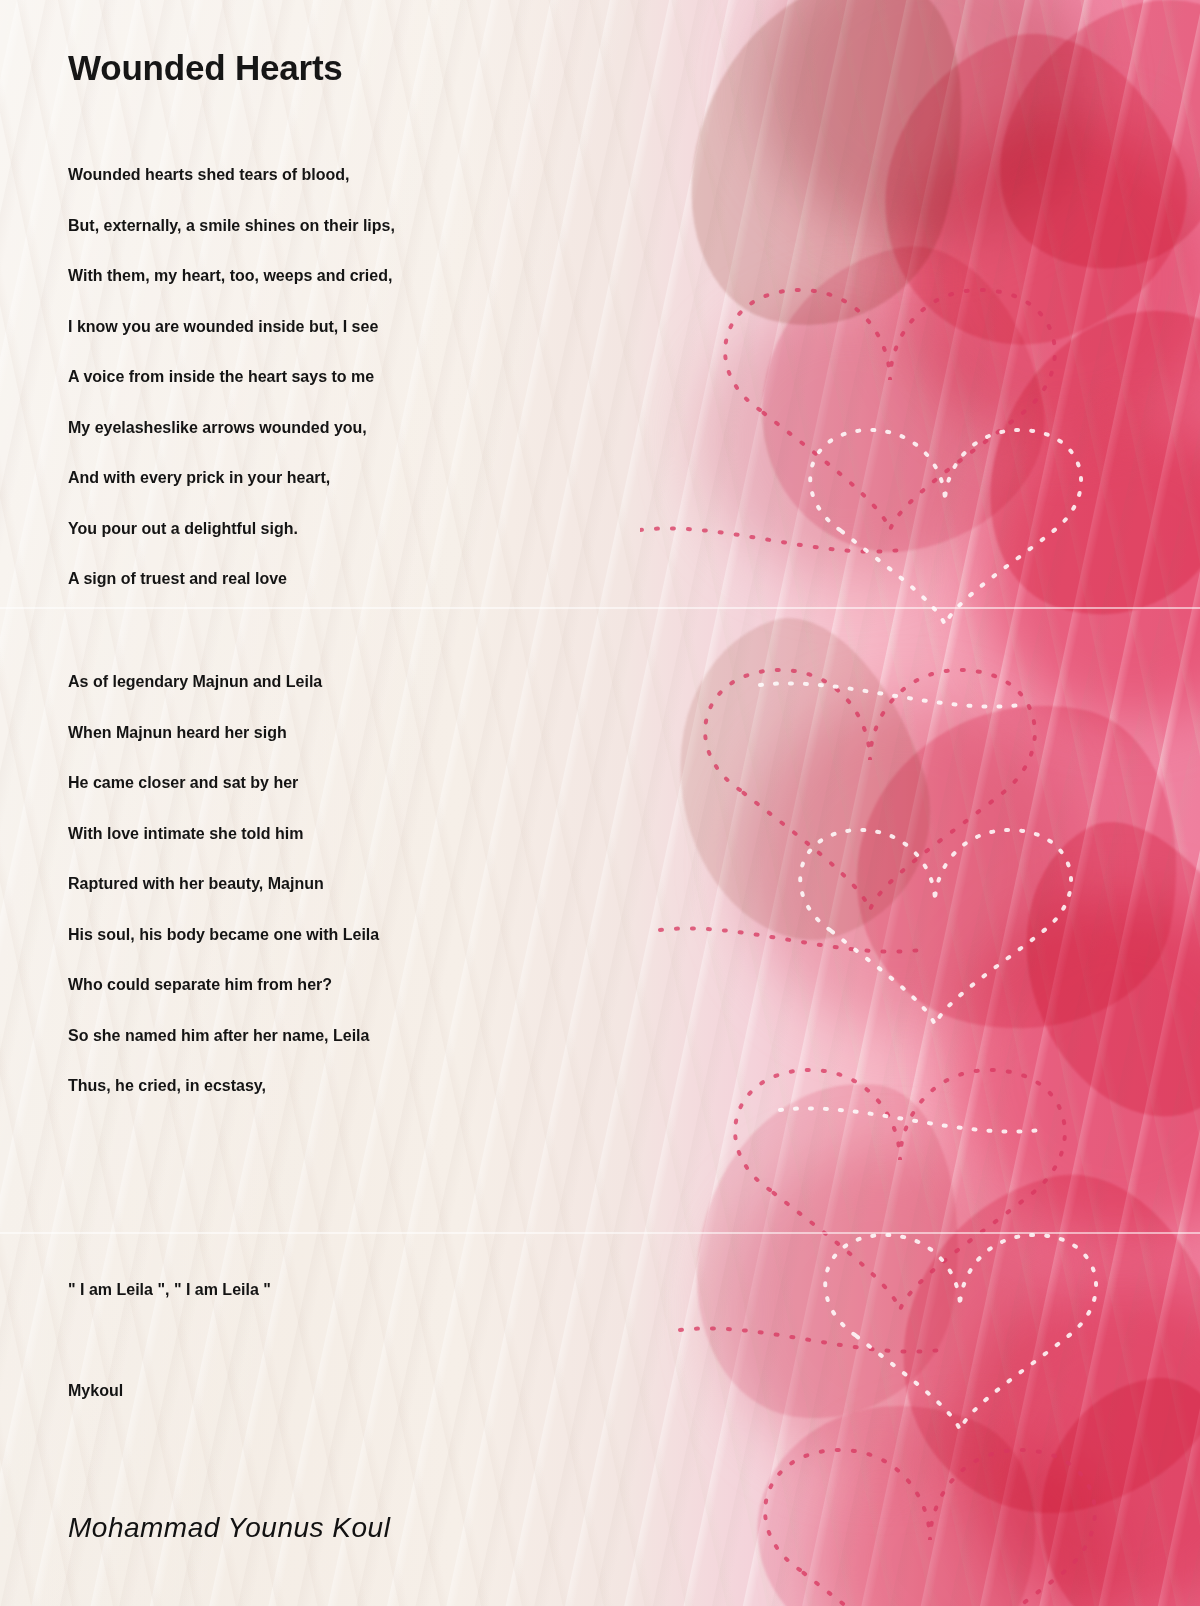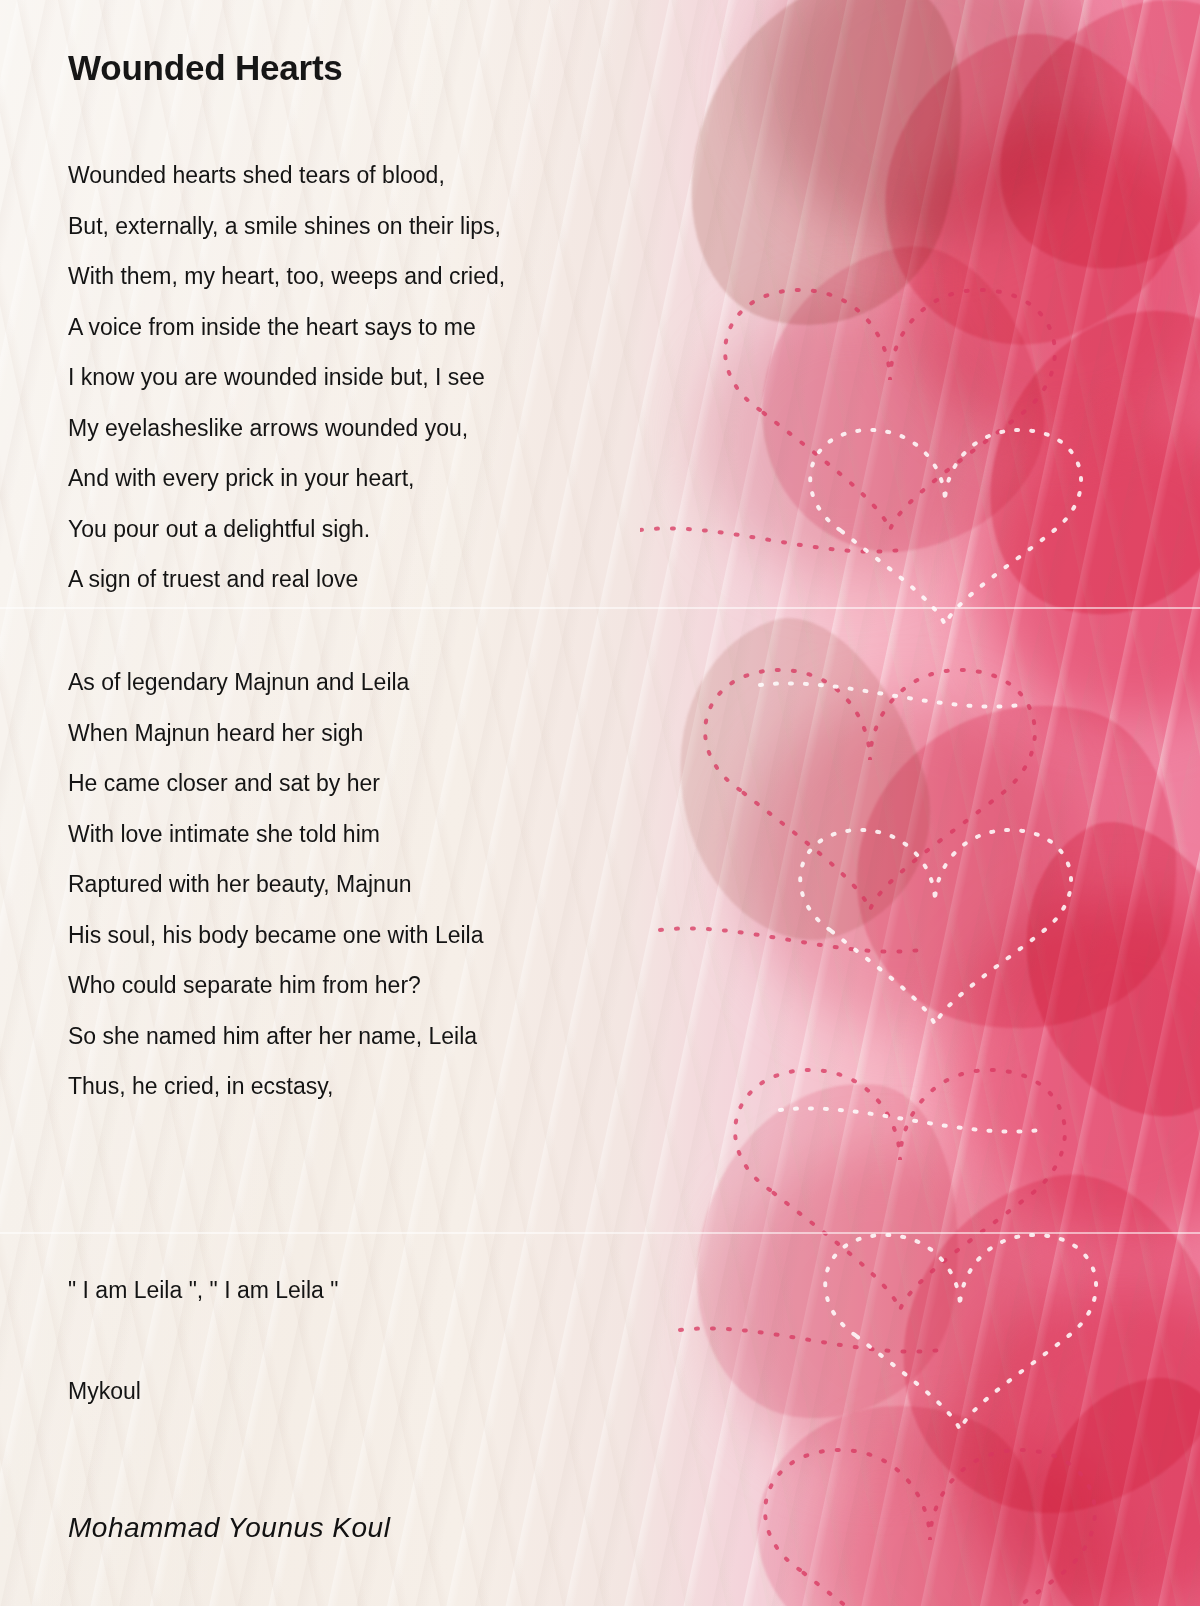--- a/index.html
+++ b/index.html
@@ -94,22 +94,22 @@
     top: 48px;
     font-size: 35px;
     font-weight: bold;
     color: #161616;
     letter-spacing: -0.2px;
   }
   .stanza {
     position: absolute;
     left: 68px;
     color: #141414;
-    font-size: 23px;
-    font-weight: normal;
+    font-size: 16px;
+    font-weight: bold;
     line-height: 50.5px;
     white-space: nowrap;
   }
   .stanza .line { display: block; }
   #stanza-1 { top: 150px; }
   #stanza-2 { top: 657px; }
   #stanza-3 { top: 1265px; }
   #stanza-4 { top: 1366px; }
 
   .signature {
@@ -181,22 +181,22 @@
   <div class="seam" style="top:1232px;"></div>
 
   <div class="content">
 
     <div class="title">Wounded Hearts</div>
 
     <div class="stanza" id="stanza-1">
       <span class="line">Wounded hearts shed tears of blood,</span>
       <span class="line">But, externally, a smile shines on their lips,</span>
       <span class="line">With them, my heart, too, weeps and cried,</span>
+      <span class="line">I know you are wounded inside but, I see</span>
       <span class="line">A voice from inside the heart says to me</span>
-      <span class="line">I know you are wounded inside but, I see</span>
       <span class="line">My eyelasheslike arrows wounded you,</span>
       <span class="line">And with every prick in your heart,</span>
       <span class="line">You pour out a delightful sigh.</span>
       <span class="line">A sign of truest and real love</span>
     </div>
 
     <div class="stanza" id="stanza-2">
       <span class="line">As of legendary Majnun and Leila</span>
       <span class="line">When Majnun heard her sigh</span>
       <span class="line">He came closer and sat by her</span>

